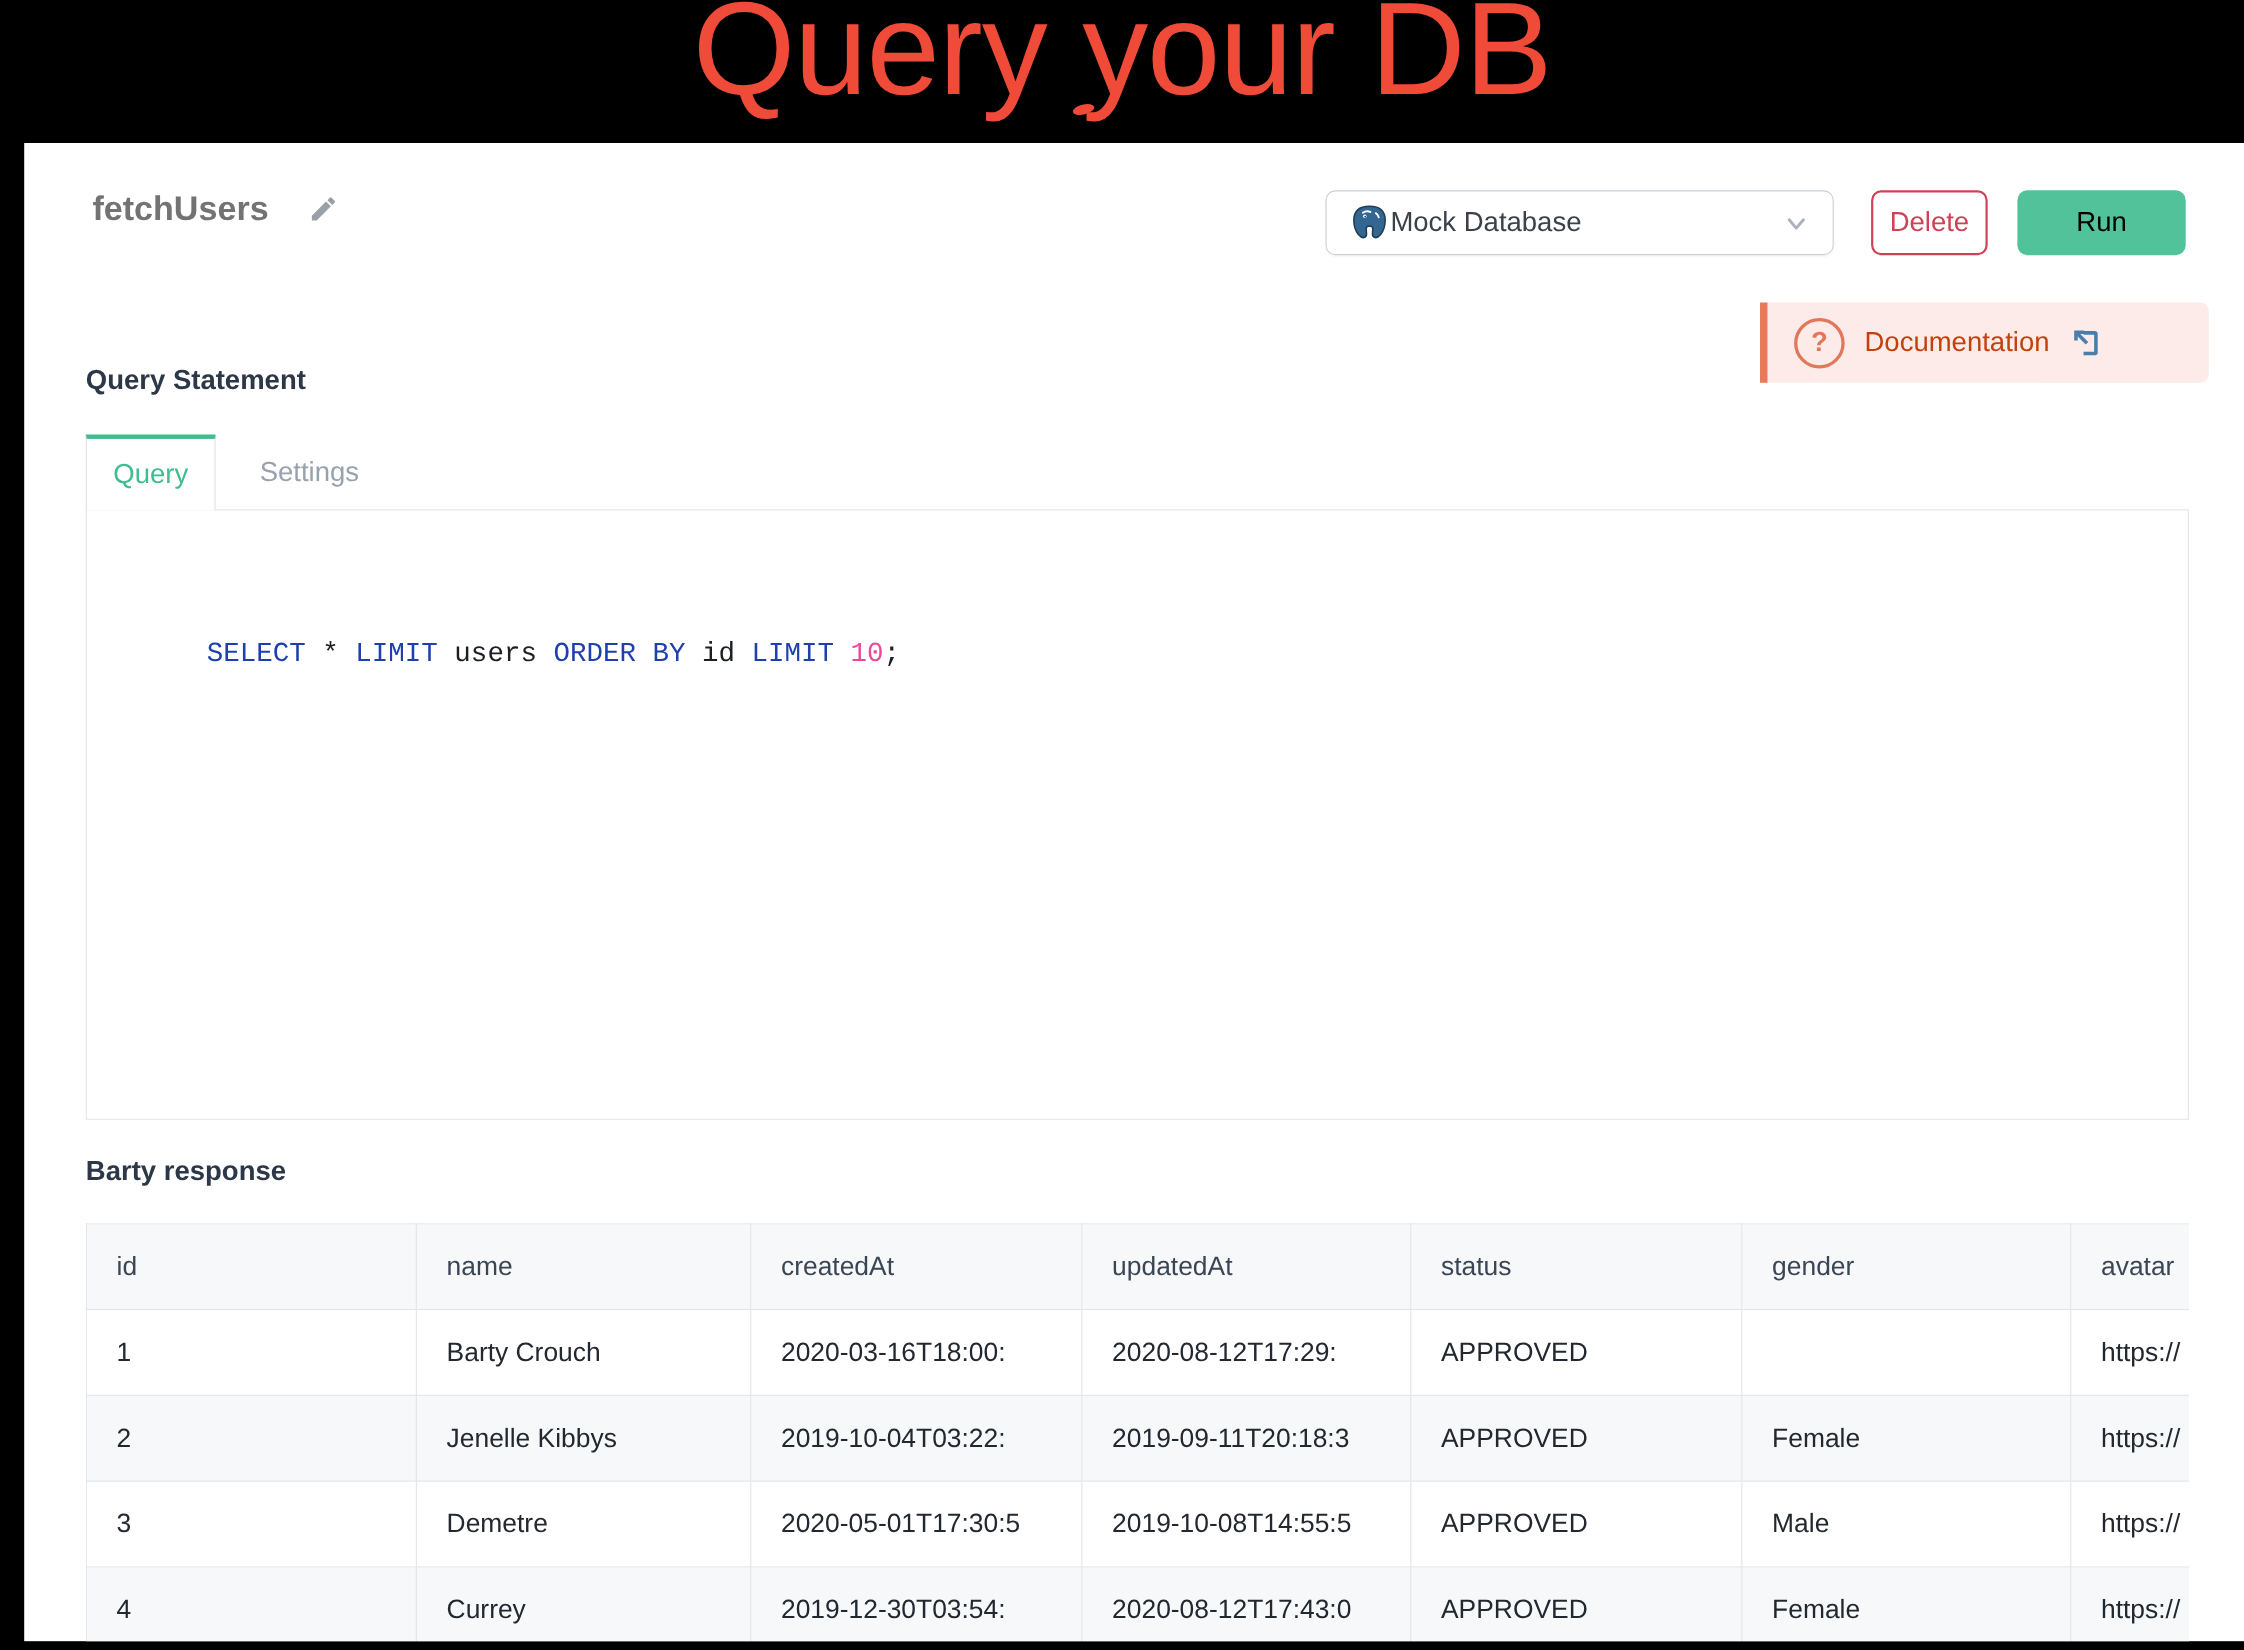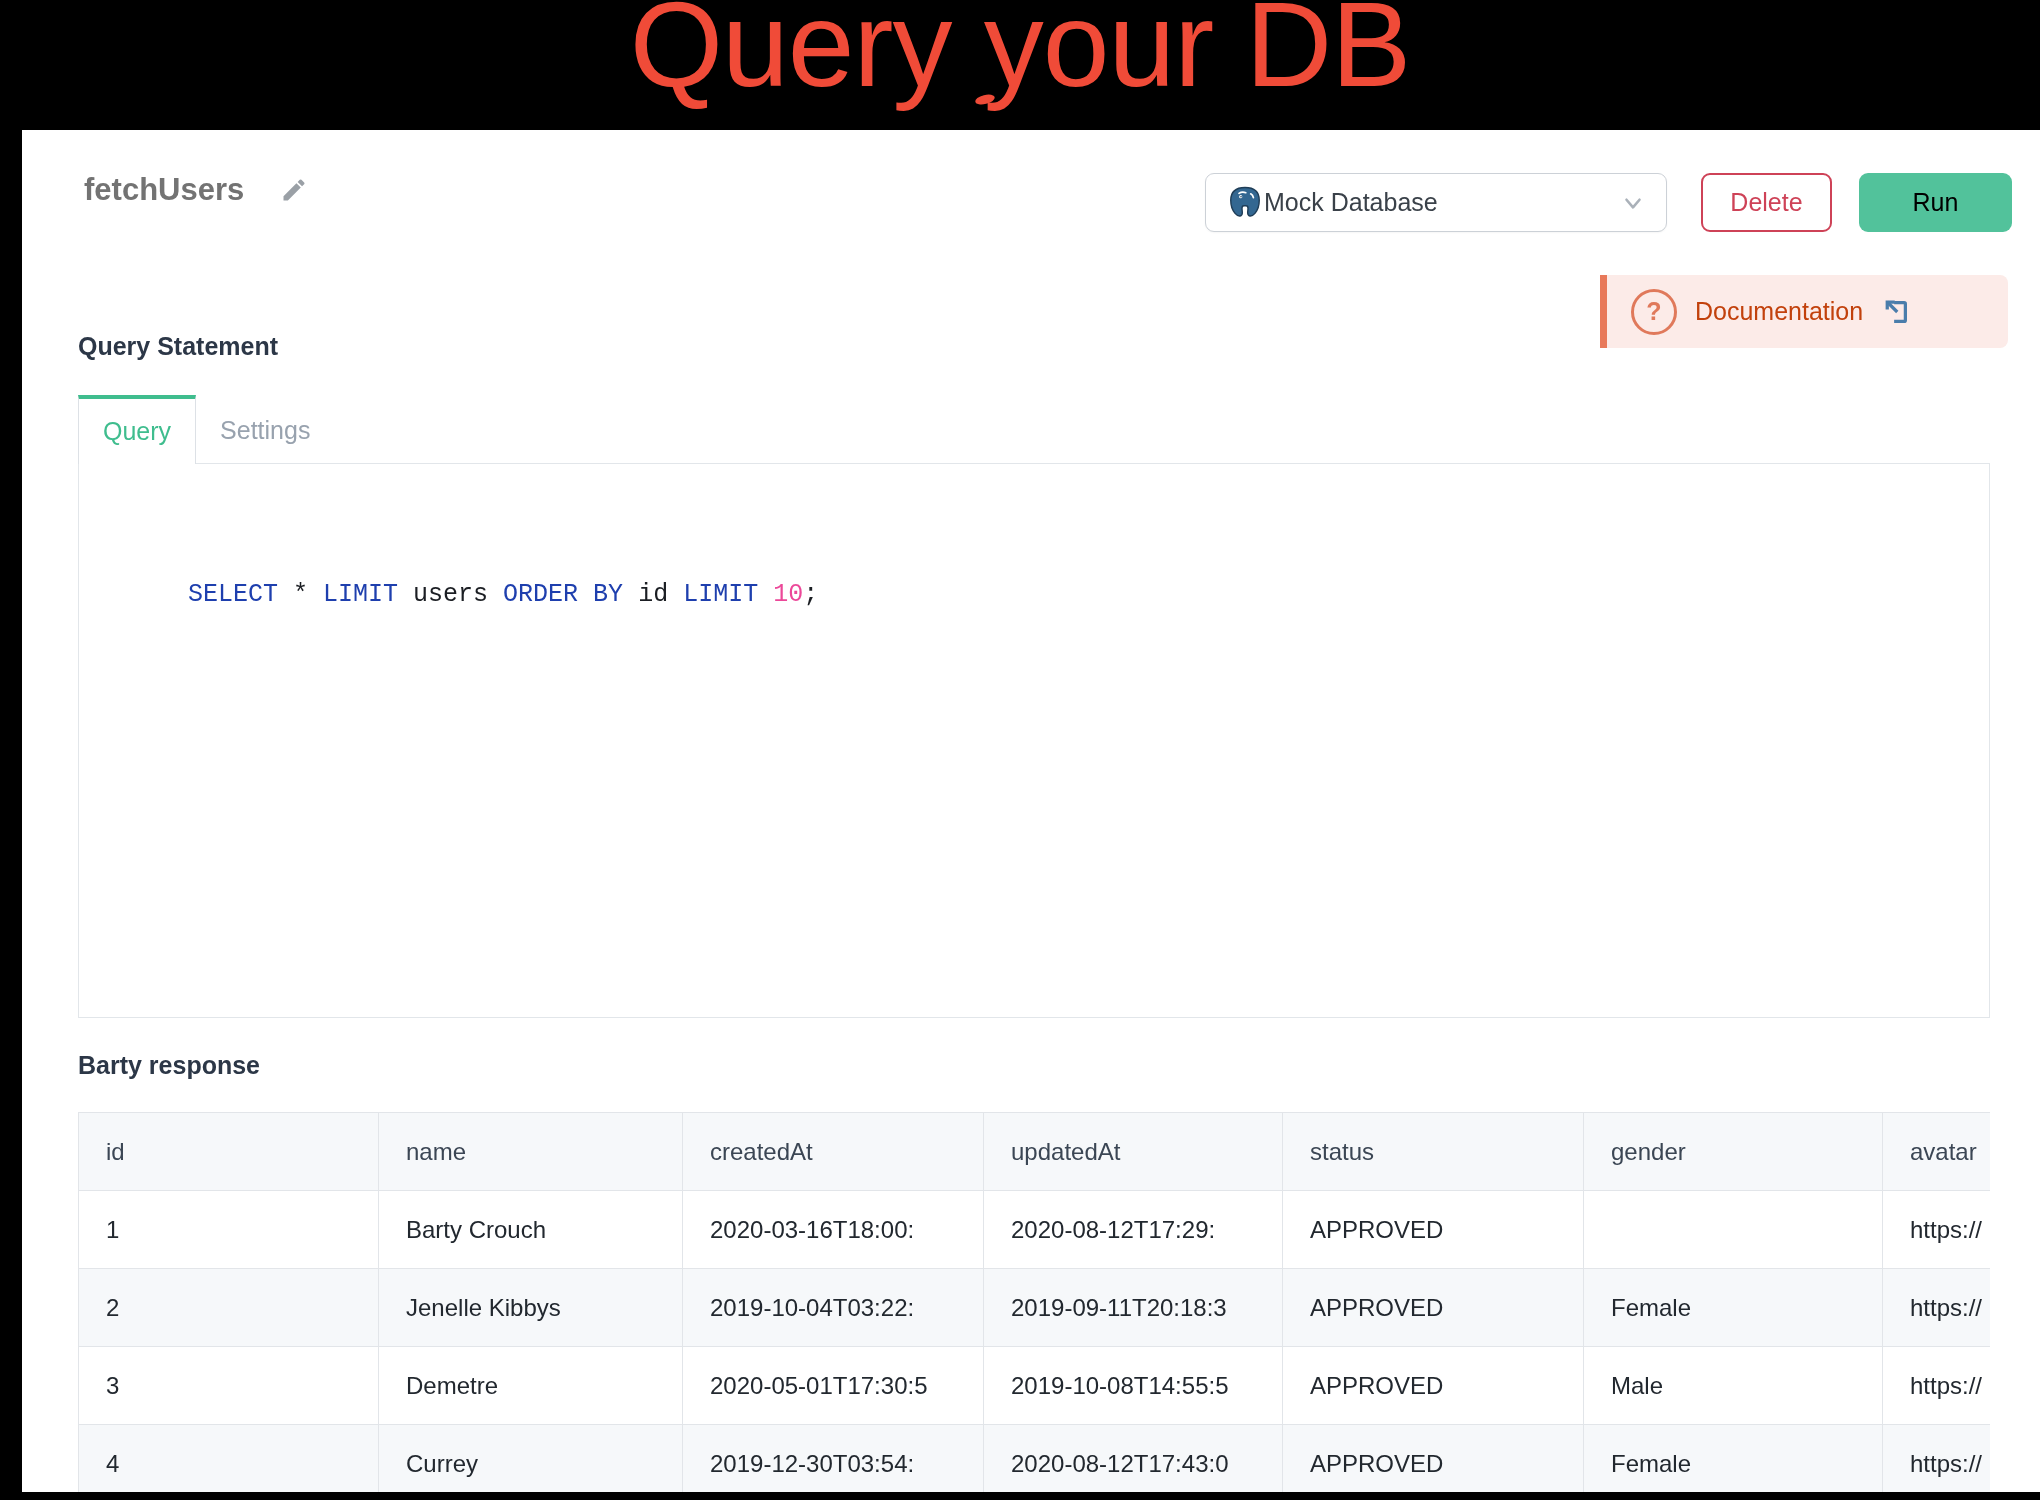--- a/index.html
+++ b/index.html
@@ -24,34 +24,34 @@
   .controls{position:absolute;left:1183px;top:43px;display:flex;align-items:center;}
   .db-select{
     width:462px;height:59px;box-sizing:border-box;border:1px solid #ccd1d7;border-radius:9px;
     background:#fff;display:flex;align-items:center;padding:0 20px;gap:0;cursor:pointer;
     box-shadow:0 1px 2px rgba(0,0,0,.04);
   }
   .db-select .label{font-size:25px;color:#3a4149;}
   .db-select .chev{margin-left:auto;}
   .btn{height:59px;box-sizing:border-box;border-radius:9px;display:flex;align-items:center;
     justify-content:center;font-size:25px;cursor:pointer;}
-  .btn-delete{width:131px;margin-left:34px;background:#fff;border:2px solid #ce4257;color:#ce4257;}
+  .btn-delete{width:106px;margin-left:34px;background:#fff;border:2px solid #ce4257;color:#ce4257;}
   .btn-run{width:153px;margin-left:27px;background:#52c29b;border:none;color:#000000;}
   
   .doc-row{position:absolute;left:1578px;top:145px;display:flex;height:73px;}
   .doc-bar{width:7px;background:#e8795a;}
   .doc-chip{width:353px;background:#fcebe8;border-radius:0 8px 8px 0;display:flex;
     align-items:center;padding:0 24px;gap:18px;cursor:pointer;}
   .q-circle{width:40px;height:40px;border-radius:50%;border:3px solid #e0795b;color:#e0795b;
     display:flex;align-items:center;justify-content:center;font-size:25px;font-weight:700;flex:0 0 auto;}
   .doc-label{font-size:25px;color:#c2410c;}
   
   .section-heading{position:absolute;left:56px;font-size:25px;color:#2c3747;font-weight:bold;}
   .qs-heading{top:202px;}
-  .tabs{position:absolute;left:56px;top:265px;display:flex;align-items:flex-end;z-index:2;}
+  .tabs{position:absolute;left:56px;top:265px;display:flex;align-items:flex-start;z-index:2;gap:16px;}
   .tab{height:68px;box-sizing:border-box;display:flex;align-items:center;padding:0 24px;
     font-size:25px;color:#98a2ae;cursor:pointer;background:transparent;}
   .tab.active{height:69px;background:#fff;border:1px solid #dde1e6;border-bottom:none;
     border-top:4px solid #3fbd8e;color:#3fbd8e;}
   .editor{position:absolute;left:56px;top:333px;width:1912px;height:555px;box-sizing:border-box;
     background:#fff;border:1px solid #e2e6ea;cursor:text;}
   .code-line{padding:58px 0 0 49px;font-family:"Liberation Mono", monospace;font-size:25px;
     white-space:pre;color:#1b1e23;}
   .tok-keyword{color:#1e3fae;}
   .tok-number{color:#ec4899;}

